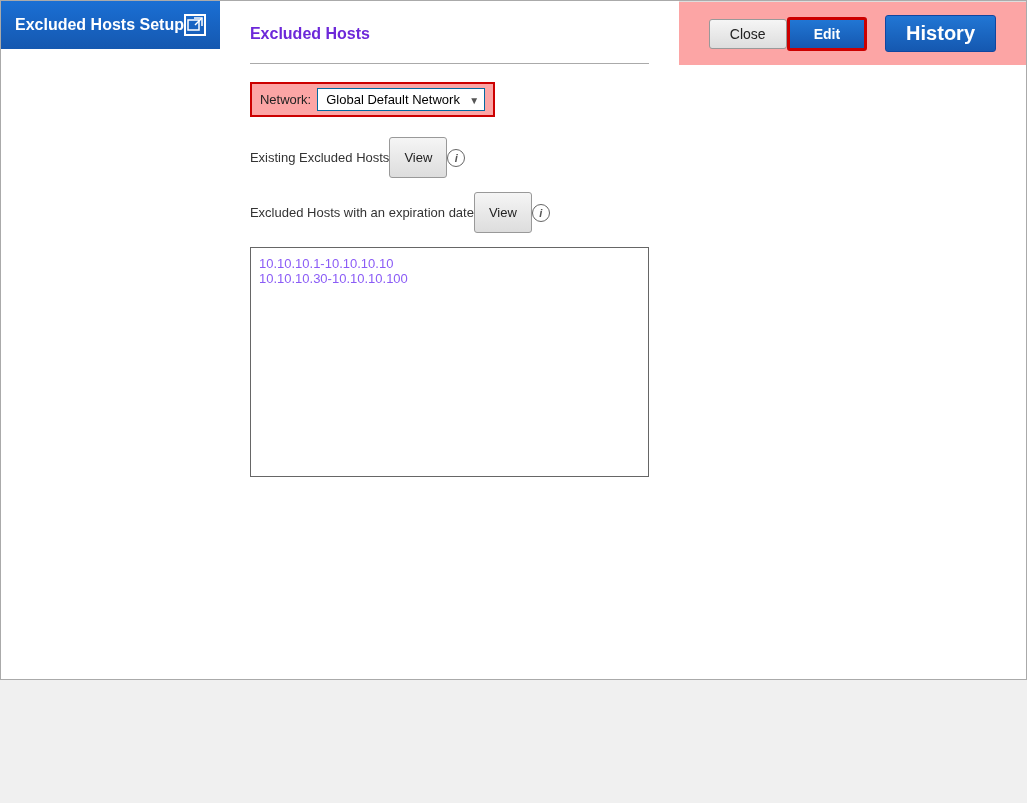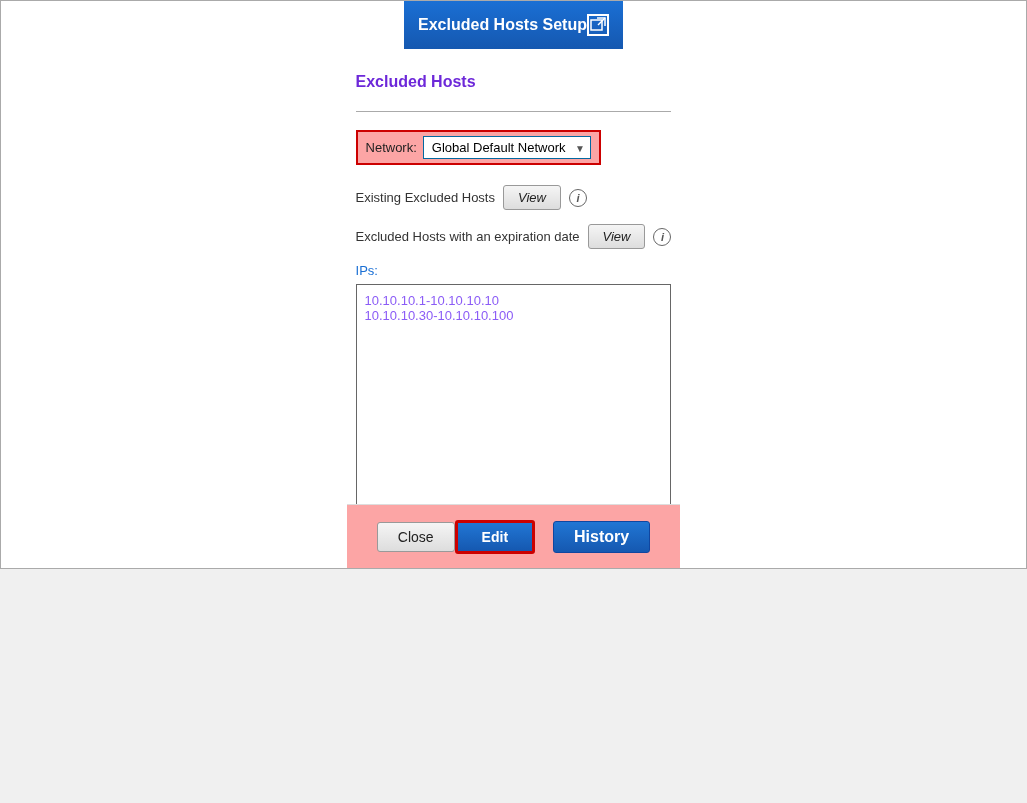--- a/index.html
+++ b/index.html
@@ -6,26 +6,25 @@
     body {
       font-family: Arial, sans-serif;
       font-size: 13px;
       background: #f0f0f0;
       width: 1027px;
       height: 803px;
       overflow: hidden;
     }
     .dialog {
       width: 1027px;
-      height: 569px;
+      height: 680px;
       background: #fff;
       display: flex;
-      flex-direction: column;
+      flex-direction: row;
       border: 1px solid #aaa;
-      align-items: center;
     }
     .title-bar {
       background: linear-gradient(to bottom, #1a6fd4, #1558b0);
       color: #fff;
       font-size: 16px;
       font-weight: bold;
       padding: 10px 14px;
       display: flex;
       align-items: center;
       justify-content: space-between;
@@ -95,35 +94,33 @@
       right: 6px;
       top: 50%;
       transform: translateY(-50%);
       pointer-events: none;
       color: #555;
     }
     .row {
       display: flex;
       align-items: center;
       margin-bottom: 14px;
-      gap: 8px;
     }
     .row-label {
       color: #333;
       font-size: 13px;
     }
     .view-btn {
       background: linear-gradient(to bottom, #f5f5f5, #ddd);
       border: 1px solid #999;
-      padding: 4px 14px;
-      font-size: 13px;
-      cursor: pointer;
-      border-radius: 3px;
-      color: #222;
-      font-style: italic;
+      padding: 12px 14px;
+      font-size: 13px;
+      cursor: pointer;
+      border-radius: 3px;
+      color: #222;
     }
     .info-icon {
       width: 18px;
       height: 18px;
       border: 1px solid #666;
       border-radius: 50%;
       display: flex;
       align-items: center;
       justify-content: center;
       font-size: 11px;
@@ -188,21 +185,21 @@
       font-size: 14px;
       cursor: pointer;
       border-radius: 3px;
       color: #fff;
       font-weight: bold;
     }
     .history-btn {
       background: linear-gradient(to bottom, #2176d4, #1558b0);
       border: 1px solid #1046a0;
       padding: 6px 20px;
-      font-size: 16px;
+      font-size: 20px;
       cursor: pointer;
       border-radius: 3px;
       color: #fff;
       font-weight: bold;
     }
   </style>
 </head>
 <body>
 
 <div class="dialog">
@@ -240,21 +237,20 @@
     
     <div class="row">
       <span class="row-label">Excluded Hosts with an expiration date</span>
       <button class="view-btn">View</button>
       <div class="info-icon">i</div>
     </div>
 
     
 
     
-    <div class="ips-label">IPs:</div>
 
     
     <textarea class="ip-textarea" readonly="" style="">10.10.10.1-10.10.10.10
 10.10.10.30-10.10.10.100</textarea>
   </div>
 
   <div class="footer">
     <button class="close-btn">Close</button>
     <div class="right-buttons">
       <button class="edit-btn">Edit</button>

